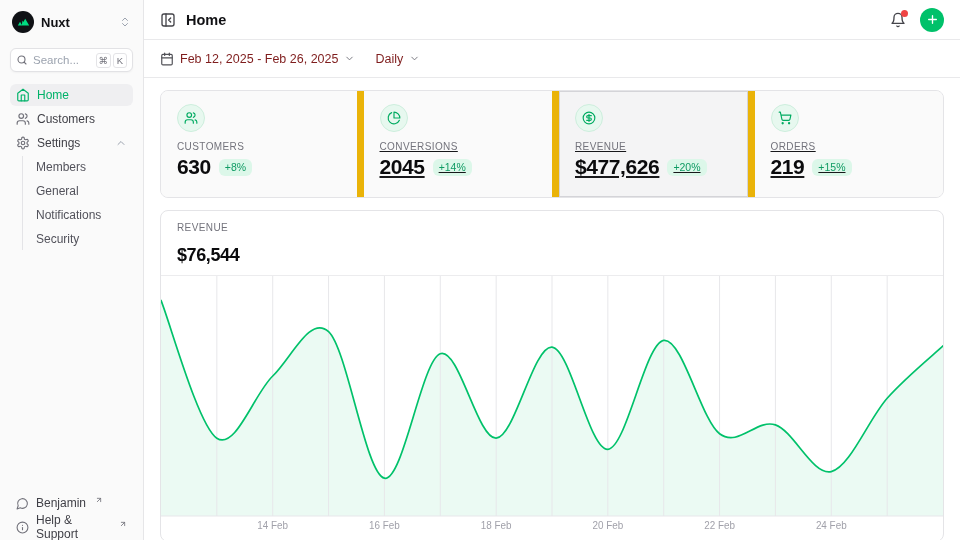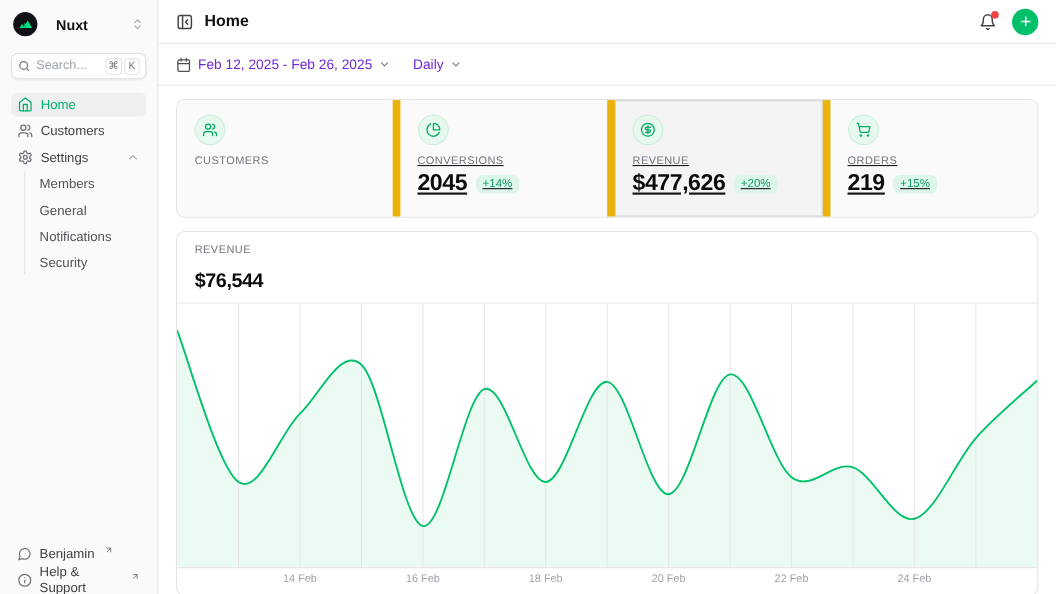--- a/index.html
+++ b/index.html
@@ -3,21 +3,21 @@
 <meta charset="utf-8">
 <style>
   * { margin:0; padding:0; box-sizing:border-box; }
   html,body { width:960px; height:540px; overflow:hidden; }
   body { font-family:"Liberation Sans", sans-serif; color:#18181b; background:#fff; font-size:12px; }
   .app { display:flex; width:960px; height:540px; }
 
   
   .sidebar { width:144px; min-width:144px; background:#fafafa; border-right:1px solid #e6e6e8;
              display:flex; flex-direction:column; padding:10px 10px 0; }
-  .ws-row { display:flex; align-items:center; gap:17px; padding:0 2px; height:24px; }
+  .ws-row { display:flex; align-items:center; gap:7px; padding:0 2px; height:24px; }
   .ws-logo { width:22px; height:22px; border-radius:50%; background:#0f1115; display:flex; align-items:center; justify-content:center; flex:none; }
   .ws-name { font-size:13px; font-weight:700; color:#111114; }
   .ws-caret { margin-left:auto; color:#9ca3af; display:flex; }
 
   .search-box { margin-top:14px; height:24px; background:#fff; border:1px solid #e2e2e5; border-radius:6px;
                 display:flex; align-items:center; gap:5px; padding:0 5px; box-shadow:0 1px 2px rgba(0,0,0,.04); }
   .search-box .ph { color:#9ca3af; font-size:11.5px; }
   .kbds { margin-left:auto; display:flex; gap:2px; }
   .kbd { min-width:14px; height:15px; padding:0 2px; border:1px solid #e4e4e7; border-radius:3px; background:#fff;
          font-size:9.5px; color:#71717a; display:flex; align-items:center; justify-content:center; }
@@ -50,21 +50,21 @@
               color:#44444a; cursor:pointer; }
   .page-title { font-size:14.5px; font-weight:700; margin-left:10px; color:#111114; }
   .topbar-right { margin-left:auto; display:flex; align-items:center; gap:14px; }
   .bell-wrap { position:relative; }
   .bell-dot { position:absolute; top:-2px; right:-2px; width:7px; height:7px; border-radius:50%; background:#ef4444; }
   .plus-btn { width:24px; height:24px; border-radius:50%; background:#00C16A; border:none; color:#fff;
               display:flex; align-items:center; justify-content:center; cursor:pointer; }
 
   .toolbar { height:38px; padding:0 16px; border-bottom:1px solid #e9e9eb; display:flex; align-items:center; gap:20px; flex:none; }
   .tool-btn { background:none; border:none; display:flex; align-items:center; gap:6px; cursor:pointer;
-              font-family:inherit; font-size:12.5px; font-weight:500; color:#6d28d9; }
+              font-family:inherit; font-size:12.5px; font-weight:500; color:#7f1d1d; }
   .tool-btn .tico { color:#505056; display:flex; }
   .tool-btn .chev { color:#71717a; }
 
   .content { padding:12px 16px; flex:1; min-height:0; }
 
   
   .stats { display:grid; grid-template-columns:repeat(4,1fr); border:1px solid #e4e4e7; border-radius:8px;
            background:#fafafa; overflow:hidden; height:108px; }
   .stat-cell { padding:13px 16px; background:#fafafa; cursor:pointer; }
   .stat-cell + .stat-cell { border-left:7px solid #eab308;text-decoration:underline; }
@@ -276,20 +276,24 @@
         <div class="stat-cell">
           <div class="stat-ico">
             <svg width="14" height="14" viewBox="0 0 24 24" fill="none" stroke="currentColor" stroke-width="2" stroke-linecap="round" stroke-linejoin="round">
                 <path d="M16 21v-2a4 4 0 0 0-4-4H6a4 4 0 0 0-4 4v2"></path>
                 <circle cx="9" cy="7" r="4"></circle>
                 <path d="M22 21v-2a4 4 0 0 0-3-3.87"></path>
                 <path d="M16 3.13a4 4 0 0 1 0 7.75"></path>
               </svg>
           </div>
           <div class="stat-label">CUSTOMERS</div>
+          <div class="stat-value-row">
+            <span class="stat-value">630</span>
+            <span class="delta-badge">+8%</span>
+          </div>
         </div>
 
         <div class="stat-cell">
           <div class="stat-ico">
             <svg width="14" height="14" viewBox="0 0 24 24" fill="none" stroke="currentColor" stroke-width="2" stroke-linecap="round" stroke-linejoin="round">
                 <path d="M21.21 15.89A10 10 0 1 1 8 2.83"></path>
                 <path d="M22 12A10 10 0 0 0 12 2v10z"></path>
               </svg>
           </div>
           <div class="stat-label">CONVERSIONS</div>

